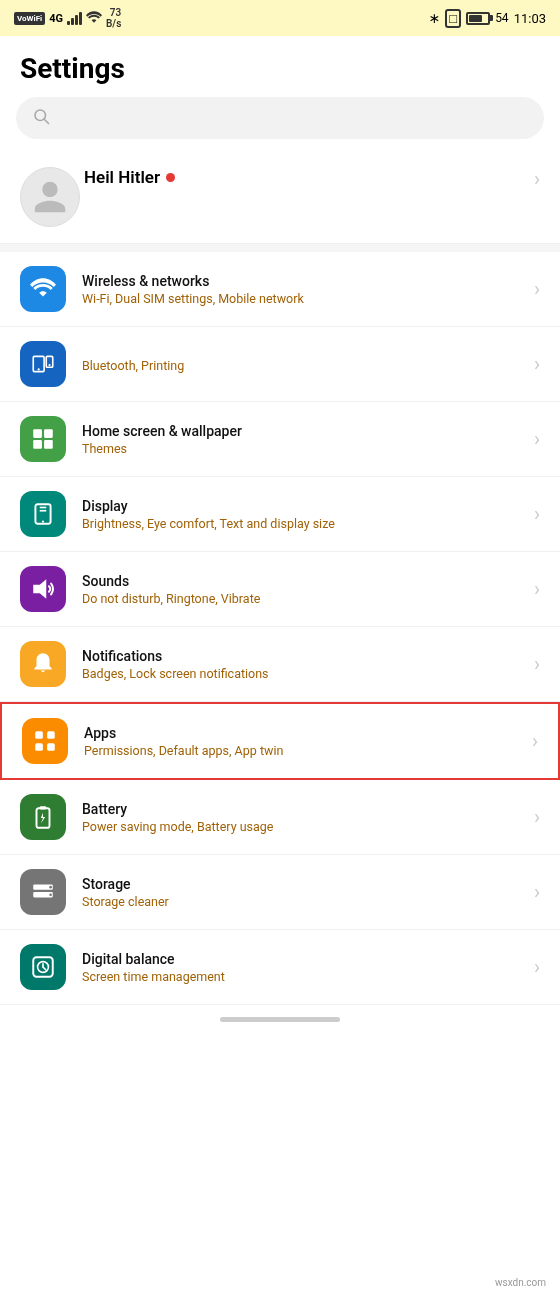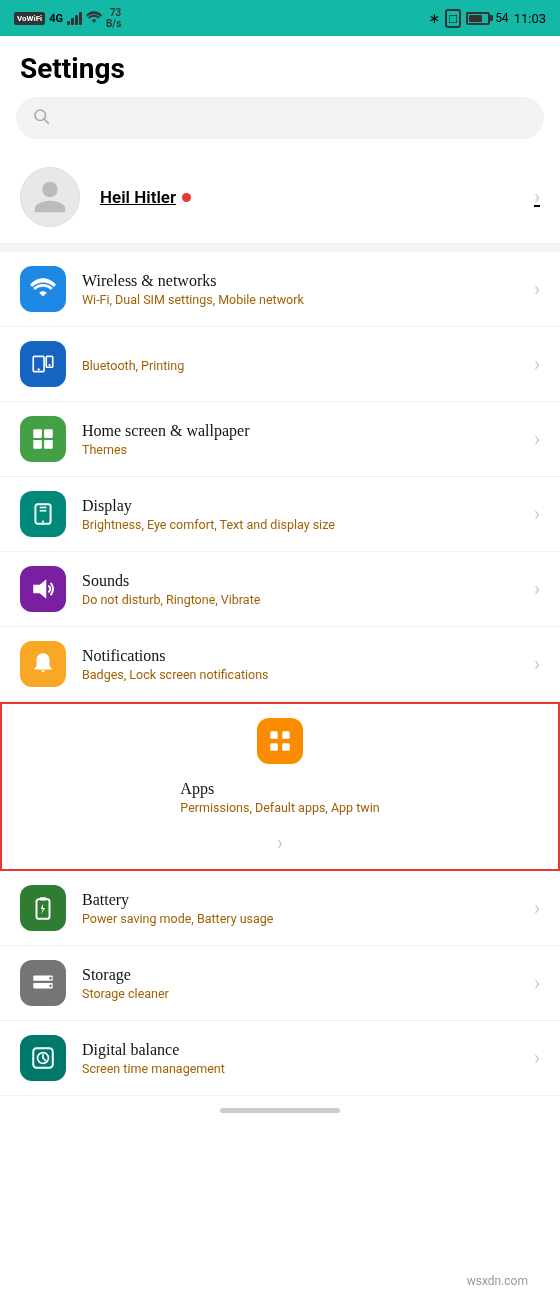--- a/index.html
+++ b/index.html
@@ -15,21 +15,21 @@
       font-family: 'Roboto', Arial, sans-serif;
       overflow-x: hidden;
     }
 
     
     .status-bar {
       display: flex;
       justify-content: space-between;
       align-items: center;
       padding: 10px 14px;
-      background: #14b8a6;
+      background: #fef9c3;
       height: 36px;
     }
 
     .status-left {
       display: flex;
       align-items: center;
       gap: 4px;
       font-size: 11px;
       font-weight: 600;
     }
@@ -137,26 +137,25 @@
       background: transparent;
       font-size: 16px;
       color: #aaa;
       outline: none;
       width: 100%;
     }
 
     
     .profile-section {
       display: flex;
-      align-items: center;
+      align-items: flex-start;
       padding: 16px 20px;
-      gap: 20px;
+      gap: 4px;
       background: #fff;
       border-bottom: 1px solid #f0f0f0;
-      text-decoration: underline;
     }
 
     .avatar-circle {
       width: 60px;
       height: 60px;
       border-radius: 50%;
       background: #e8e8e8;
       border: 1px solid #ddd;
       display: flex;
       align-items: center;
@@ -248,24 +247,23 @@
     .icon-orange { background: #fb8c00; }
     .icon-green2 { background: #2e7d32; }
     .icon-gray { background: #757575; }
     .icon-teal2 { background: #00796b; }
 
     .item-text {
       flex: 1;
     }
 
     .item-title {
-      font-size: 16px;
+      font-size: 14px;
       font-weight: 500;
       color: #111;
-      font-family: Liberation Serif, serif;
     }
 
     .item-subtitle {
       font-size: 12.5px;
       color: #a16207;
       margin-top: 2px;
     }
 
     .item-chevron {
       color: #ccc;
@@ -284,22 +282,22 @@
       width: 120px;
       height: 5px;
       background: #ccc;
       border-radius: 3px;
     }
 
     
     .watermark {
       position: fixed;
       bottom: 10px;
-      right: 28px;
-      font-size: 12px;
+      right: 10px;
+      font-size: 10px;
       color: #999;
       background: rgba(255,255,255,0.7);
       padding: 2px 4px;
     }
   </style>
 </head>
 <body>
 
 <div class="status-bar">
   <div class="status-left">
@@ -439,21 +437,21 @@
         <path d="M10 18 Q12 21 14 18" fill="white"></path>
       </svg>
     </div>
     <div class="item-text">
       <div class="item-title">Notifications</div>
       <div class="item-subtitle">Badges, Lock screen notifications</div>
     </div>
     <span class="item-chevron">›</span>
   </div>
 
-  <div class="settings-item highlighted" style="border: 2.5px solid #e53935; margin: 0; flex-direction: column;">
+  <div class="settings-item highlighted" style="border: 2.5px solid #e53935; margin: 0;">
     <div class="icon-wrap icon-orange">
       <svg width="26" height="26" viewBox="0 0 24 24" fill="white" xmlns="http://www.w3.org/2000/svg">
         <rect x="3" y="3" width="7" height="7" rx="1.5" fill="white"></rect>
         <rect x="14" y="3" width="7" height="7" rx="1.5" fill="white"></rect>
         <rect x="3" y="14" width="7" height="7" rx="1.5" fill="white"></rect>
         <rect x="14" y="14" width="7" height="7" rx="1.5" fill="white"></rect>
       </svg>
     </div>
     <div class="item-text">
       <div class="item-title">Apps</div>

